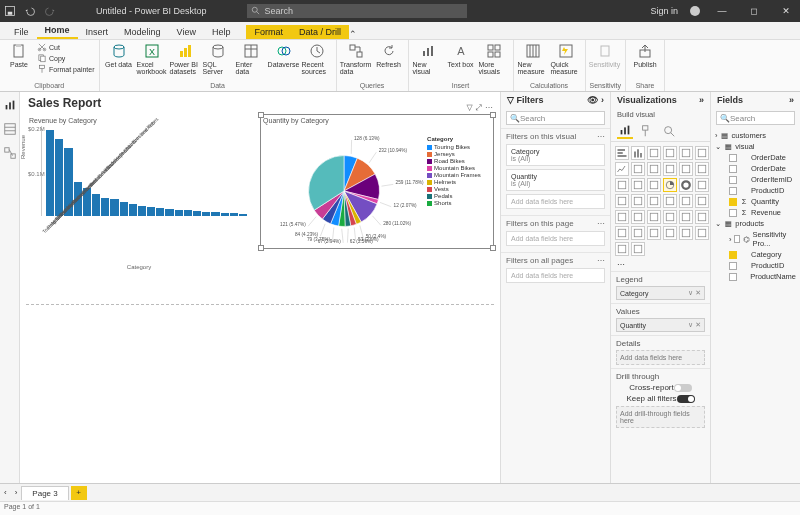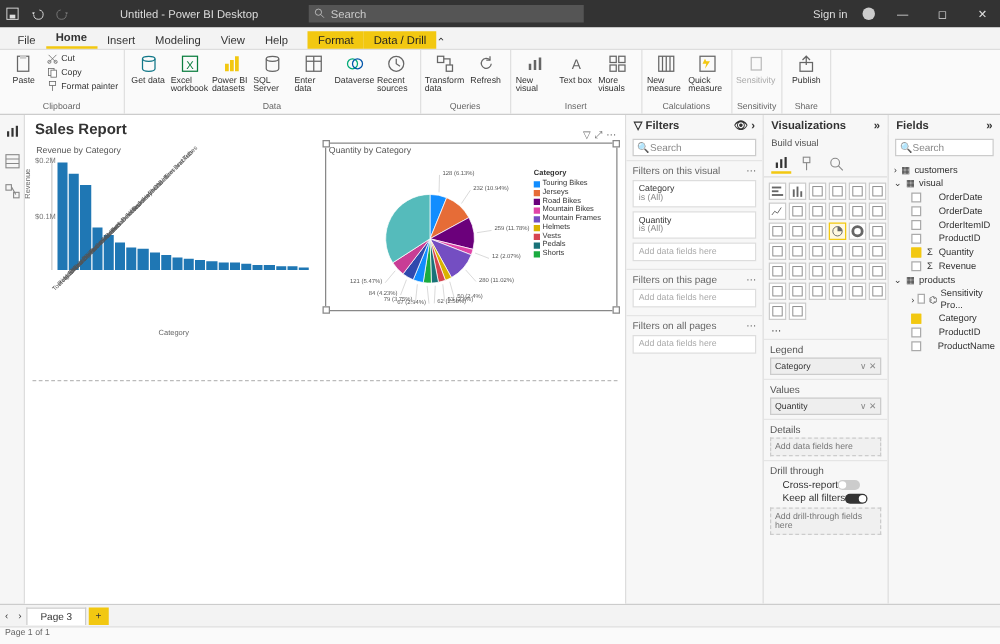--- a/index.html
+++ b/index.html
@@ -87,21 +87,21 @@
 .vis-grid .vg.active { border: 1px solid #f2c811; background: #fff8e0; }
 .vsec { padding: 3px 5px; border-top: 1px solid #e5e5e5; }
 .vsec .vh { color: #555; margin-bottom: 2px; }
 .well { background: #eee; border: 1px solid #ccc; padding: 2px 3px; font-size: 7px; display: flex; justify-content: space-between; align-items: center; }
 .well .wx { color: #888; }
 .drop { background: #f0f0f0; border: 1px dashed #ccc; padding: 3px; font-size: 7px; color: #777; text-align: left; }
 .toggle { width: 18px; height: 8px; border-radius: 4px; background: #ccc; position: relative; }
 .toggle.on { background: #333; }
 .toggle .knob { width: 6px; height: 6px; border-radius: 50%; background: #fff; position: absolute; top: 1px; left: 1px; }
 .toggle.on .knob { left: 11px; }
-.trow { display: flex; justify-content: flex-start; align-items: center; margin: 2px 10px; }
+.trow { display: flex; justify-content: center; align-items: center; margin: 2px 0; }
 
 .fields { width: 90px; }
 .tree { padding: 2px 4px; font-size: 7.5px; }
 .tnode { display: flex; align-items: center; gap: 2px; padding: 1px 0; cursor: pointer; }
 .tchk { width: 8px; height: 8px; border: 1px solid #aaa; background: #fff; }
 .tchk.checked { background: #f2c811; border-color: #f2c811; }
 .ticon { width: 10px; text-align: center; }
 .indent { padding-left: 14px; }
 
 

